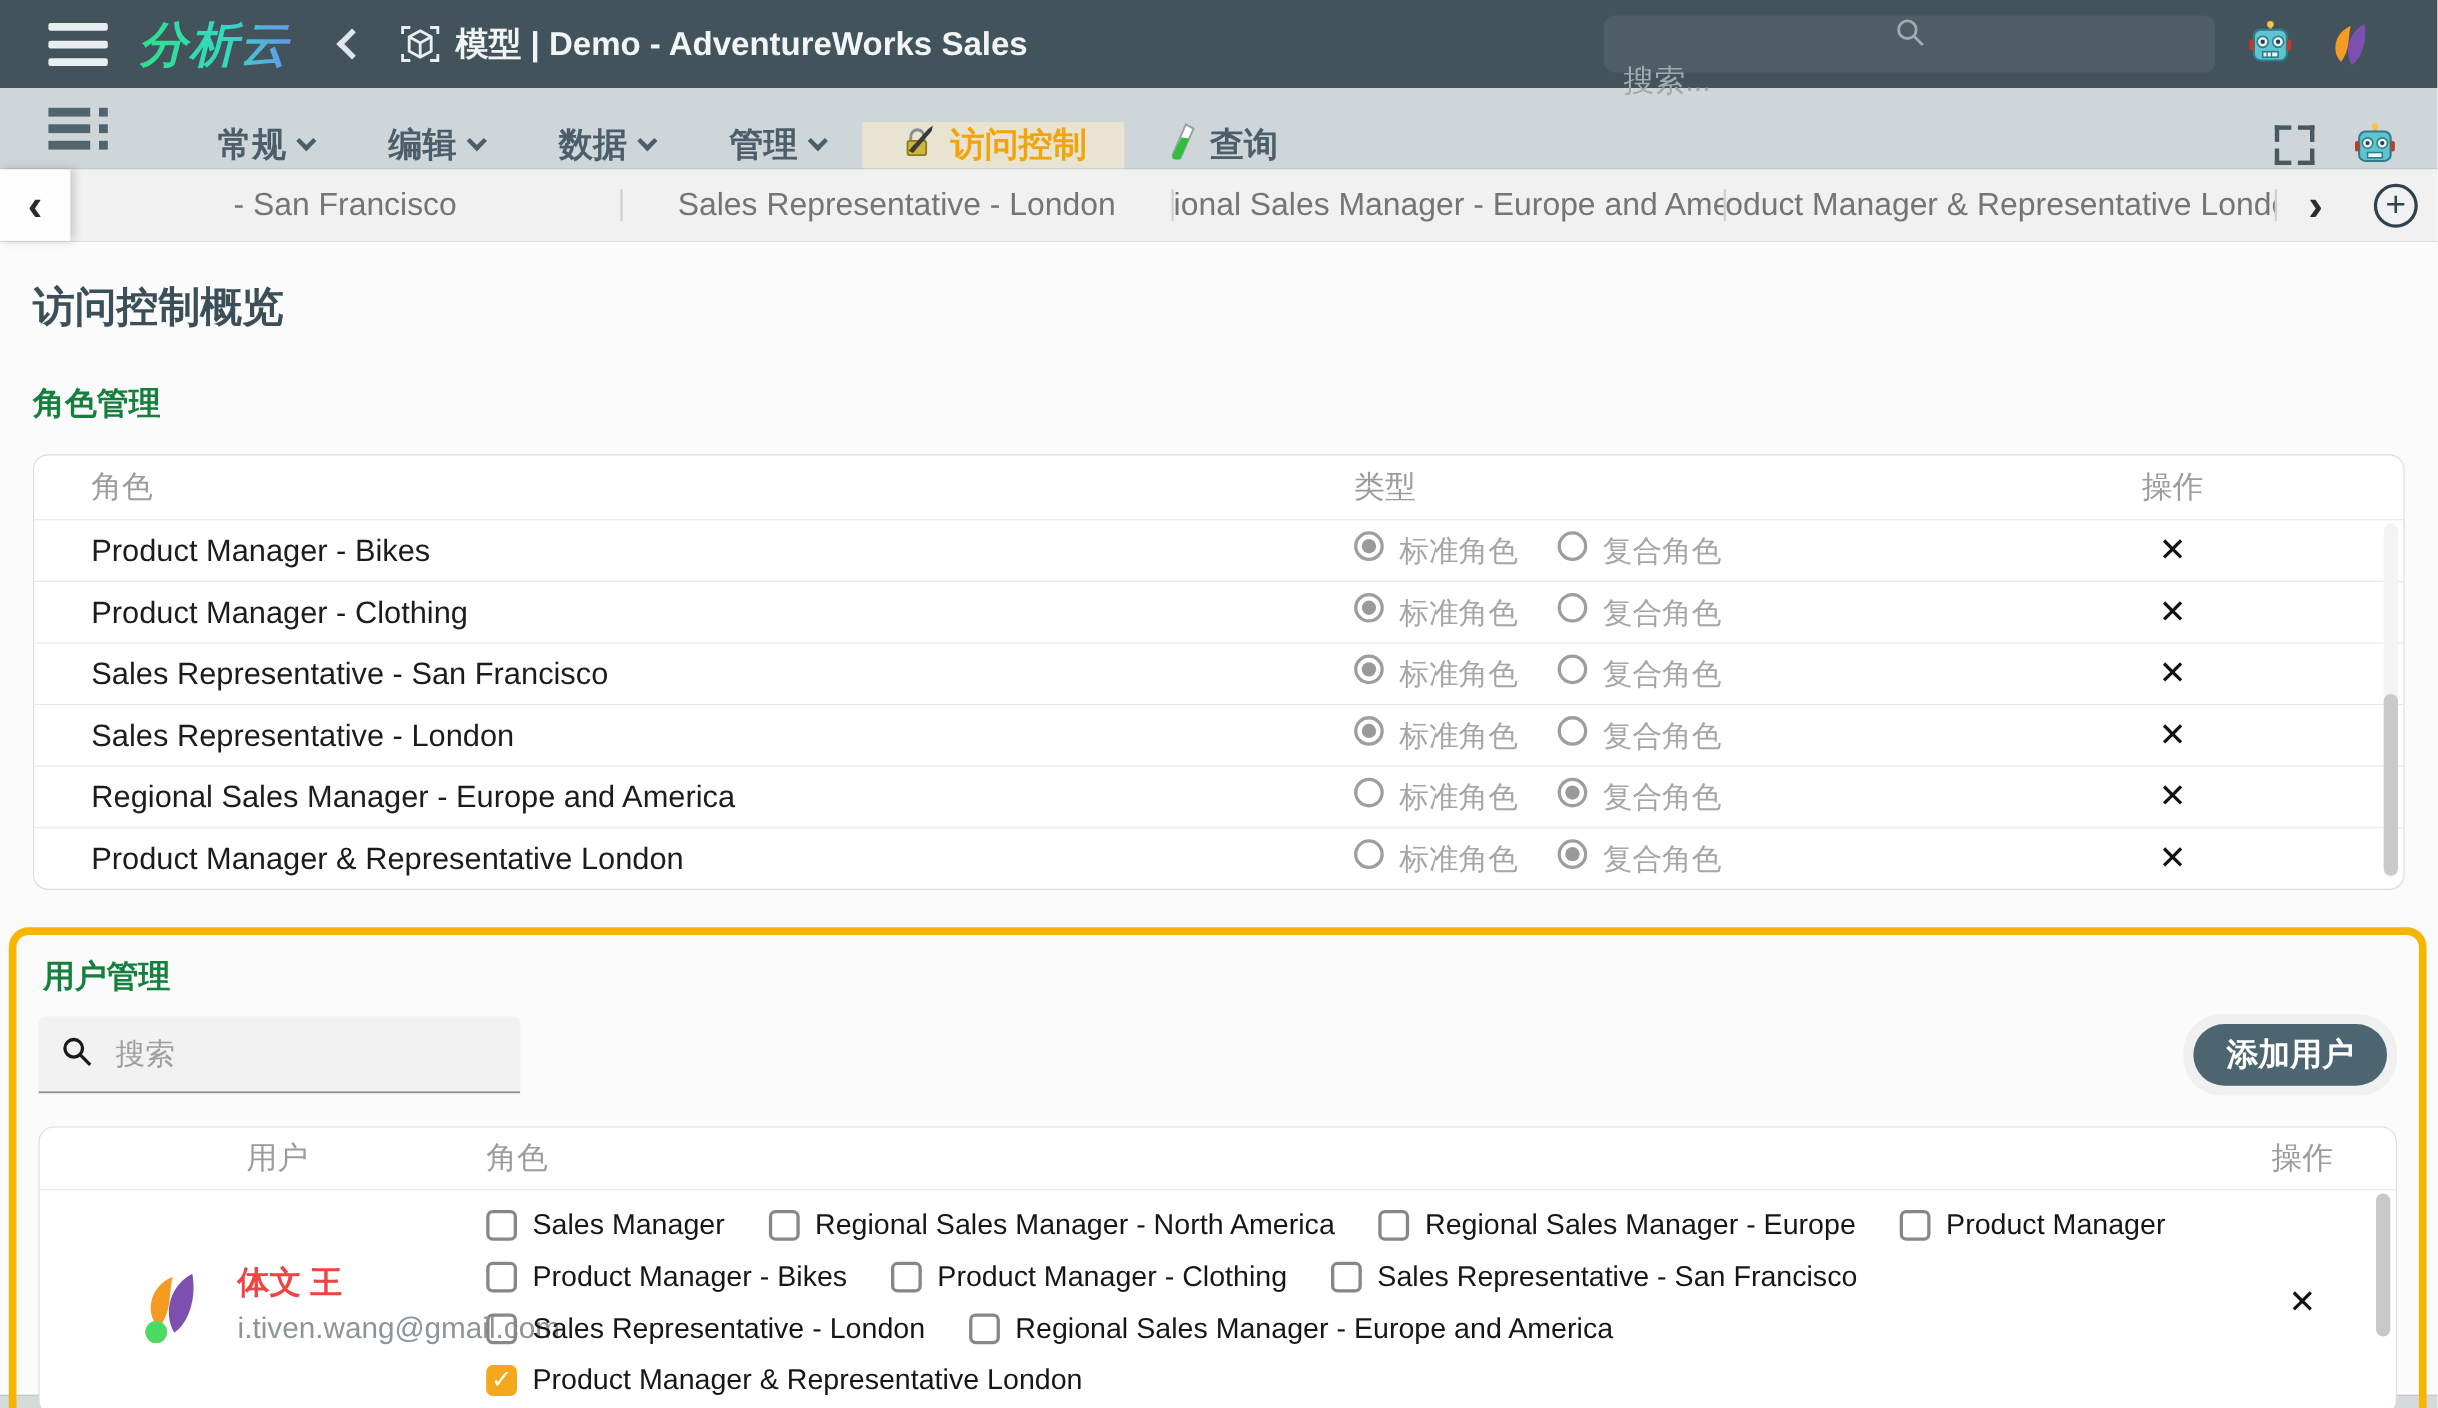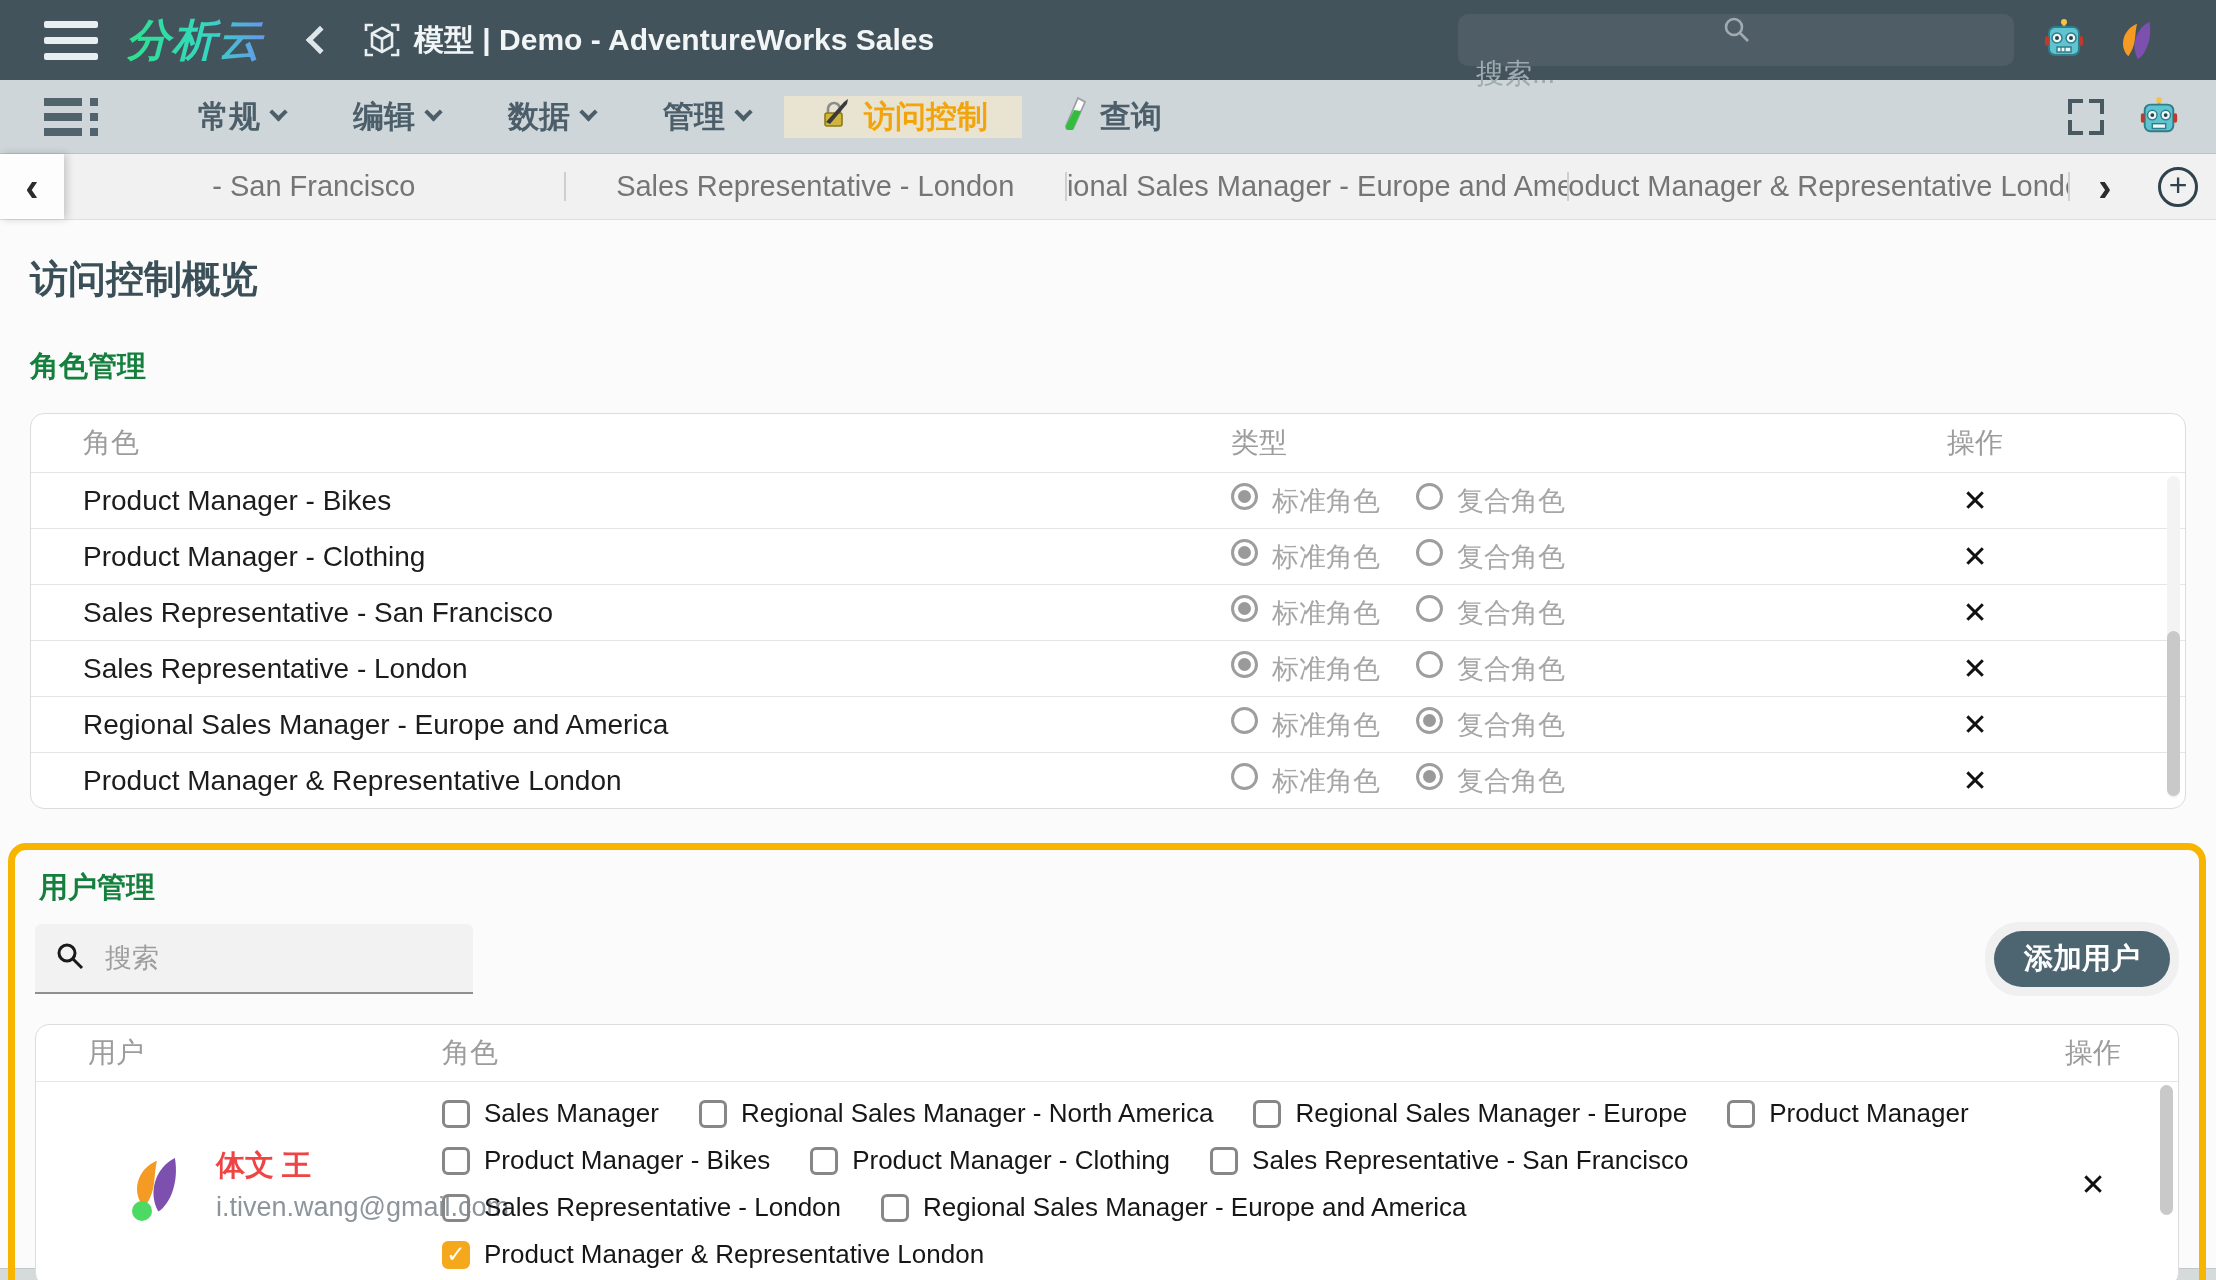--- a/index.html
+++ b/index.html
@@ -17,21 +17,21 @@
     transform:rotate(45deg); margin:0 4px 0 10px; }
   .model-title { display:flex; align-items:flex-start; gap:12px; color:#f2f5f6; font-size:30px; font-weight:600; }
   .tb-spacer { flex:1; }
   .tb-search { width:556px; height:52px; background:#4e5d66; border-radius:10px; display:flex; align-items:center; padding:0 18px; gap:14px;flex-direction:column; }
   .tb-search input { background:transparent; border:none; outline:none; color:#dfe6e9; font-size:28px; width:100%;
     font-family:inherit; }
   .tb-search input::placeholder { color:#9fabb1; }
   .tb-icon { display:flex; align-items:center; justify-content:center; }
 
   
-  .menubar { height:74px; background:#ced6d9; display:flex; align-items:center; padding:0 36px 0 44px; border-bottom:1px solid #b9c2c6; }
+  .menubar { height:74px; background:#ced6d9; display:flex; align-items:flex-end; padding:0 36px 0 44px; border-bottom:1px solid #b9c2c6; }
   .mb-listicon { align-self:center; display:flex; flex-direction:column; gap:7px; margin-right:66px; cursor:pointer; }
   .mb-listicon i { display:flex; gap:8px; }
   .mb-listicon b { width:38px; height:8px; background:#51646e; }
   .mb-listicon s { width:8px; height:8px; background:#51646e; }
   .mb-item { display:flex; align-items:center; gap:12px; padding:0 34px; font-size:31px; font-weight:700; color:#4b5e69; cursor:pointer; }
   .chev-down { width:13px; height:13px; border-right:4px solid #4b5e69; border-bottom:4px solid #4b5e69; transform:rotate(45deg) translate(-3px,-3px); }
   .mb-item.active { background:#e9e4d1; color:#f2a40d; }
   .mb-spacer { flex:1; }
   .mb-right { display:flex; align-items:center; gap:34px; }
   .fs-icon { width:36px; height:36px; position:relative; cursor:pointer; }
@@ -78,21 +78,21 @@
   .user-toolbar { display:flex; align-items:center; justify-content:space-between; margin-top:14px; }
   .search-field { width:438px; height:70px; background:#f2f2f2; border-bottom:2px solid #8f8f8f; border-radius:6px 6px 0 0; display:flex; align-items:center; padding:0 20px; gap:20px; }
   .search-field input { background:transparent; border:none; outline:none; font-size:27px; color:#333; width:100%; font-family:inherit; }
   .search-field input::placeholder { color:#9e9e9e; }
   .btn-halo { background:#f0f0f0; border-radius:34px; padding:9px; }
   .add-user-btn { background:#4d6471; color:#fff; border:none; border-radius:28px; height:56px; padding:0 30px; font-size:29px; font-weight:600; font-family:inherit; cursor:pointer; }
 
   .user-card { margin:28px 0 0 0; background:#fff; border:1px solid #dcdcdc; border-radius:14px; position:relative; overflow:hidden; }
   .u-head, .u-row { display:grid; grid-template-columns:380px 1fr 170px; align-items:center; }
   .u-head { height:56px; color:#9c9c9c; font-size:28px; }
-  .u-head .c1 { padding-left:52px; }
+  .u-head .c1 { padding-left:52px;text-align:center; }
   .u-head .c2 { padding-left:26px; }
   .u-head .c3 { text-align:center; }
   .u-row { border-top:1px solid #e6e6e6; min-height:150px; }
   .user-cell { display:flex; align-items:center; gap:26px; padding-left:88px; }
   .avatar-wrap { position:relative; width:66px; height:66px; flex:none; }
   .presence-dot { position:absolute; left:8px; bottom:-4px; width:20px; height:20px; border-radius:50%; background:#4cd964; }
   .user-name { font-size:29px; font-weight:700; color:#ef4444; }
   .user-email { font-size:27px; color:#8b959b; margin-top:6px; }
   .cb-wrap { display:flex; flex-wrap:wrap; align-items:center; column-gap:40px; row-gap:16px; padding:16px 0 16px 26px; }
   .cb-item { display:flex; align-items:center; gap:14px; cursor:pointer; }

